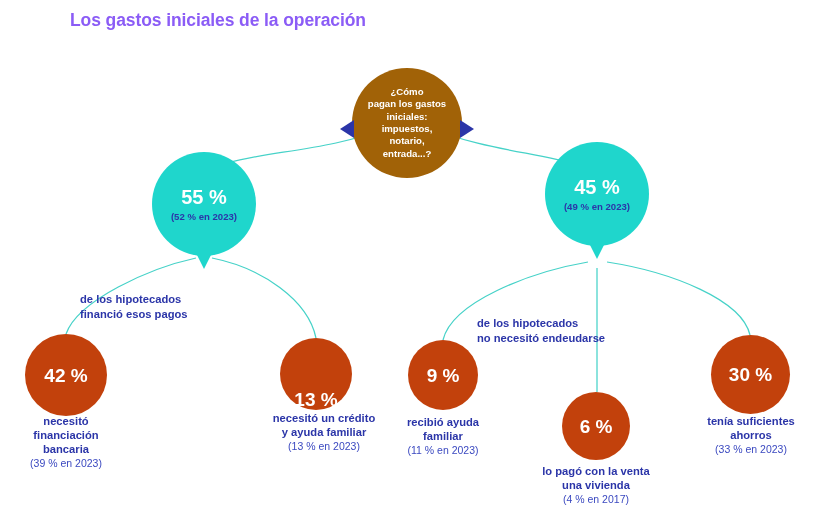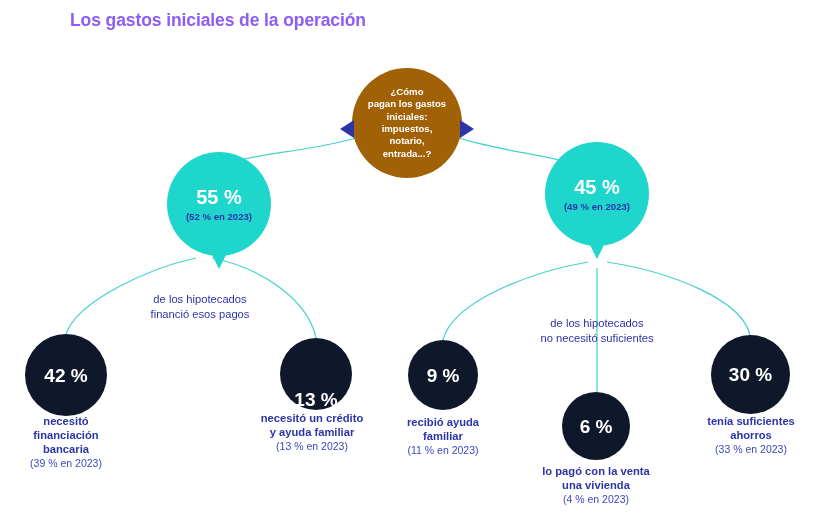--- a/index.html
+++ b/index.html
@@ -94,21 +94,21 @@
     bottom:-13px;
     left:50%;
     margin-left:-9px;
     width:0;height:0;
     border-left:9px solid transparent;
     border-right:9px solid transparent;
     border-top:18px solid #1FD6CC;
   }
 
   
-  .pink-bubble{background:#0f172a;}
+  .pink-bubble{background:#c2410c;}
   .pink-main{
     font-size:19px;
     font-weight:bold;
     color:#ffffff;
     line-height:21px;
   }
 
   
   .caption{
     position:absolute;
@@ -124,23 +124,22 @@
   .caption .cap-sub{
     font-size:10.5px;
     font-weight:normal;
     line-height:14px;
     color:#3B49C0;
   }
 
   
   .branch-label{
     position:absolute;
-    text-align:center;
     font-size:11.2px;
-    font-weight:normal;
+    font-weight:bold;
     line-height:14.5px;
     color:#2B35A8;
     z-index:3;
     white-space:nowrap;
   }
 </style>
 </head>
 <body>
 
 <div id="stage">
@@ -175,21 +174,21 @@
         <div>pagan los gastos</div>
         <div>iniciales:</div>
         <div>impuestos,</div>
         <div>notario,</div>
         <div>entrada...?</div>
       </div>
     </div>
   </div>
 
   <div class="node" style="left:152px;top:152px;width:104px;height:104px;">
-    <div class="bubble teal-bubble" style="left:15px;top:0;width:104px;height:104px;">
+    <div class="bubble teal-bubble" style="left:0;top:0;width:104px;height:104px;">
       <span class="tail-bottom"></span>
       <div class="teal-main">55 %</div>
       <div class="teal-sub">(52 % en 2023)</div>
     </div>
   </div>
 
   <div class="node" style="left:545px;top:142px;width:104px;height:104px;">
     <div class="bubble teal-bubble" style="left:0;top:0;width:104px;height:104px;">
       <span class="tail-bottom"></span>
       <div class="teal-main">45 %</div>
@@ -197,41 +196,41 @@
     </div>
   </div>
 
   <div class="branch-label" style="left:80px;top:292px;width:240px;">
     <div>de los hipotecados</div>
     <div>financió esos pagos</div>
   </div>
 
   <div class="branch-label" style="left:477px;top:316px;width:240px;">
     <div>de los hipotecados</div>
-    <div>no necesitó suficientes</div>
+    <div>no necesitó endeudarse</div>
   </div>
 
   <div class="node" style="left:25px;top:334px;width:82px;height:82px;">
     <div class="bubble pink-bubble" style="left:0;top:0;width:82px;height:82px;">
       <div class="pink-main">42 %</div>
     </div>
   </div>
   <div class="caption" style="left:-4px;top:414px;width:140px;">
     <div class="cap-title">necesitó</div>
     <div class="cap-title">financiación</div>
     <div class="cap-title">bancaria</div>
     <div class="cap-sub">(39 % en 2023)</div>
   </div>
 
   <div class="node" style="left:280px;top:338px;width:72px;height:72px;">
     <div class="bubble pink-bubble" style="left:0;top:0;width:72px;height:72px;justify-content:flex-end;">
       <div class="pink-main">13 %</div>
     </div>
   </div>
-  <div class="caption" style="left:232px;top:411px;width:160px;">
+  <div class="caption" style="left:244px;top:411px;width:160px;">
     <div class="cap-title">necesitó un crédito</div>
     <div class="cap-title">y ayuda familiar</div>
     <div class="cap-sub">(13 % en 2023)</div>
   </div>
 
   <div class="node" style="left:408px;top:340px;width:70px;height:70px;">
     <div class="bubble pink-bubble" style="left:0;top:0;width:70px;height:70px;">
       <div class="pink-main">9 %</div>
     </div>
   </div>
@@ -242,21 +241,21 @@
   </div>
 
   <div class="node" style="left:562px;top:392px;width:68px;height:68px;">
     <div class="bubble pink-bubble" style="left:0;top:0;width:68px;height:68px;">
       <div class="pink-main">6 %</div>
     </div>
   </div>
   <div class="caption" style="left:511px;top:464px;width:170px;">
     <div class="cap-title">lo pagó con la venta</div>
     <div class="cap-title">una vivienda</div>
-    <div class="cap-sub">(4 % en 2023)</div>
+    <div class="cap-sub">(4 % en 2017)</div>
   </div>
 
   <div class="node" style="left:711px;top:335px;width:79px;height:79px;">
     <div class="bubble pink-bubble" style="left:0;top:0;width:79px;height:79px;text-align:right;">
       <div class="pink-main">30 %</div>
     </div>
   </div>
   <div class="caption" style="left:676px;top:414px;width:150px;">
     <div class="cap-title">tenía suficientes</div>
     <div class="cap-title">ahorros</div>

